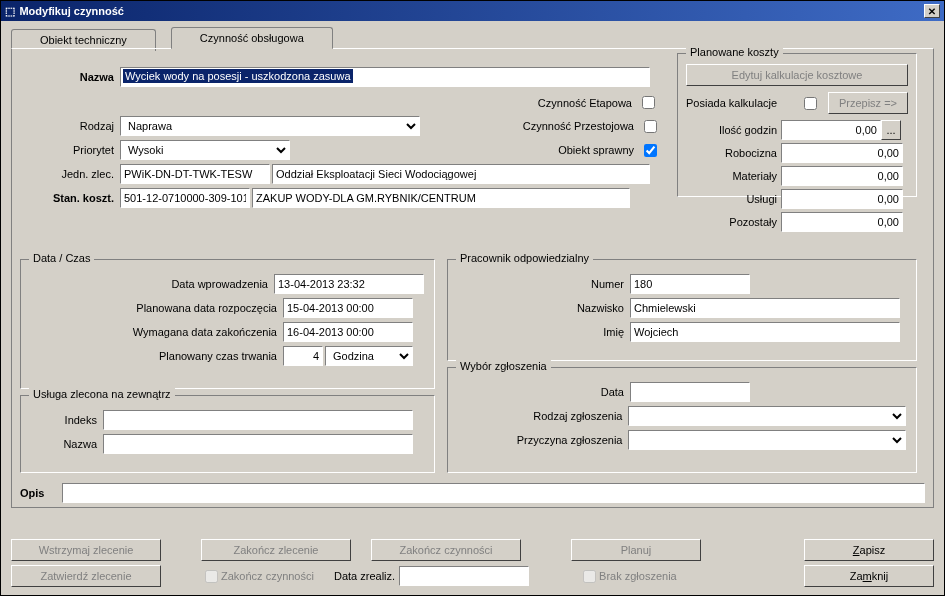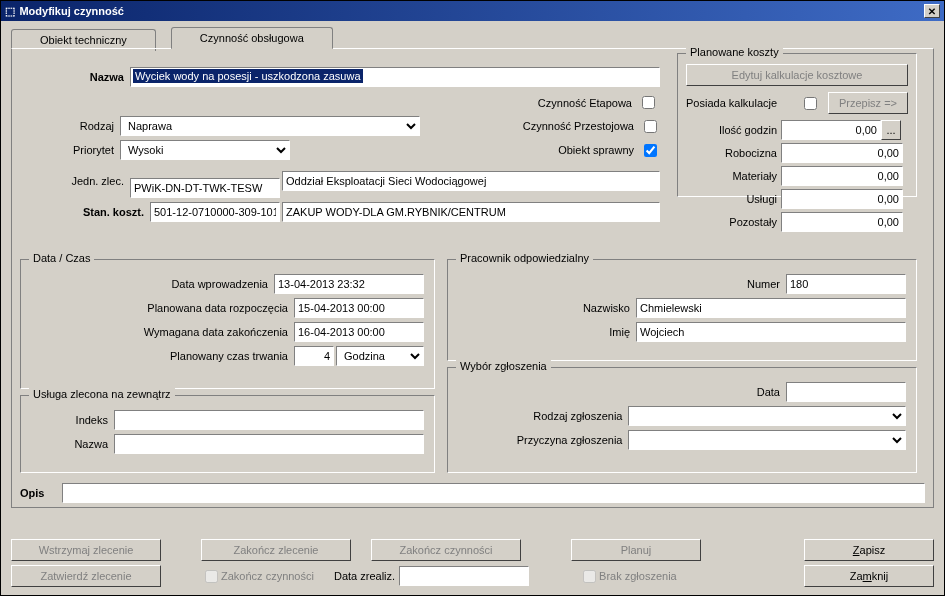--- a/index.html
+++ b/index.html
@@ -15,21 +15,21 @@
   .tab.active { border-bottom:1px solid #d4d0c8; z-index:2;margin-left:13px; }
   .main-panel { border:1px solid #808080; border-top:1px solid #fff; padding:8px; height: 460px; position:relative; }
   label.lbl { text-align:right; display:inline-block; padding-right:4px; }
   input[type=text], select { border:1px solid #808080; border-right-color:#fff; border-bottom-color:#fff; background:#fff; height:20px; padding:1px 3px; font-size:11px; }
   input[type=text].num { text-align:right; }
   select { height:20px; }
   input[type=checkbox] { width:13px; height:13px; vertical-align:middle; }
   .btn { border:1px solid #404040; border-top-color:#fff; border-left-color:#fff; background:#d4d0c8; height:22px; padding:0 10px; cursor:pointer; }
   .btn:disabled, .btn.disabled { color:#808080; cursor:default; }
   .btn-small { width:20px; height:20px; padding:0; }
-  .row { display:flex; align-items:center; margin-bottom:4px; gap:2px;justify-content:flex-end; }
+  .row { display:flex; align-items:center; margin-bottom:4px; gap:2px; }
   .selected-text { background:#0a246a; color:#fff; }
   .bottom-bar { position:absolute; left:10px; right:10px; bottom:8px; }
   .bottom-row { display:flex; align-items:center; margin-top:4px; }
   .group-outer { position:absolute; border:1px solid #808080; border-right-color:#fff; border-bottom-color:#fff; }
   .group-title { position:absolute; top:-8px; left:8px; background:#d4d0c8; padding:0 4px; }
   .costs-row { display:flex; align-items:center; margin-bottom:3px; }
   .costs-row .lbl { width:95px; }
   .costs-row input { width:100px; text-align:right; }
   .form-area { position:absolute; }
   .underline { text-decoration: underline; }
@@ -77,21 +77,21 @@
         <div class="row">
           <label class="lbl" style="width:98px;">Priorytet</label>
           <select style="width:170px;"><option>Wysoki</option></select>
           <div style="flex:1"></div>
           <label class="lbl">Obiekt sprawny</label>
           <input type="checkbox" checked="" style="">
         </div>
 
         <div class="row">
           <label class="lbl" style="width:98px;">Jedn. zlec.</label>
-          <input type="text" style="width: 150px; margin-top: 14px;" value="PWiK-DN-DT-TWK-TESW">
+          <input type="text" style="width: 150px;" value="PWiK-DN-DT-TWK-TESW">
           <input type="text" style="width: 378px;" value="Oddział Eksploatacji Sieci Wodociągowej">
         </div>
 
         <div class="row">
           <label class="lbl" style="width:98px;font-weight:bold;">Stan. koszt.</label>
           <input type="text" style="width: 130px;" value="501-12-0710000-309-1011">
           <input type="text" style="width: 378px;" value="ZAKUP WODY-DLA GM.RYBNIK/CENTRUM">
         </div>
       </div>
 

